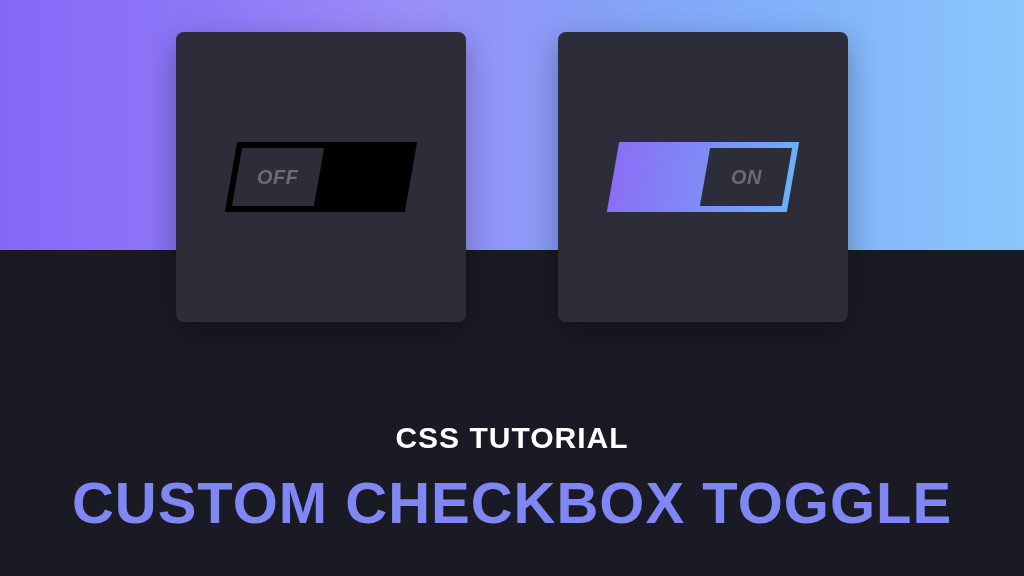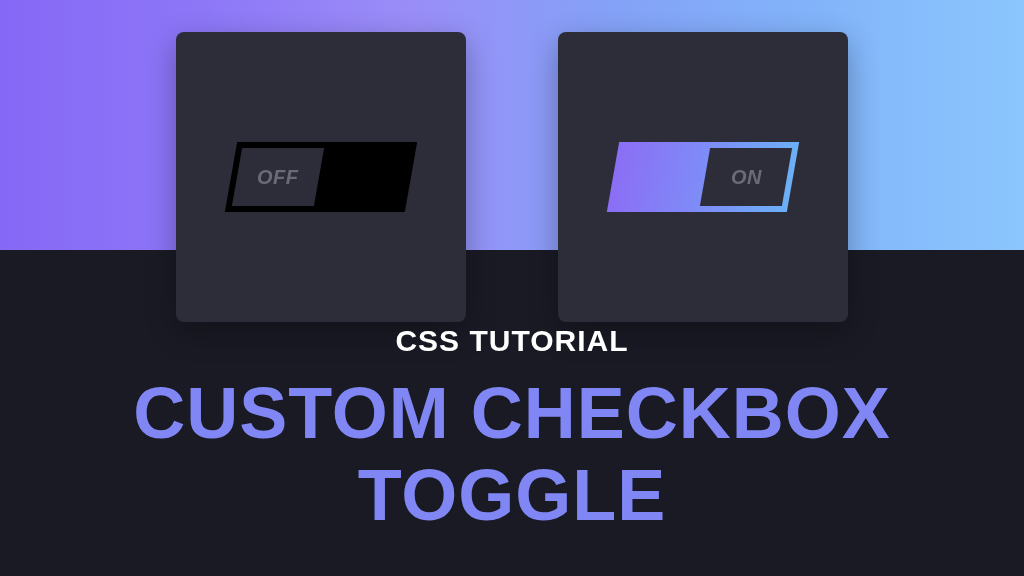--- a/index.html
+++ b/index.html
@@ -133,21 +133,21 @@
     
     .subtitle {
       font-size: 30px;
       font-weight: 800;
       color: #ffffff;
       letter-spacing: 1px;
       margin-bottom: 14px;
     }
     
     .main-title {
-      font-size: 72px;
+      font-size: 58px;
       font-weight: 800;
       color: #8087f5;
       letter-spacing: 1px;
     }
   </style>
 </head>
 <body>
 
 <div class="bg-gradient"></div>
 <div class="bg-dark"></div>

